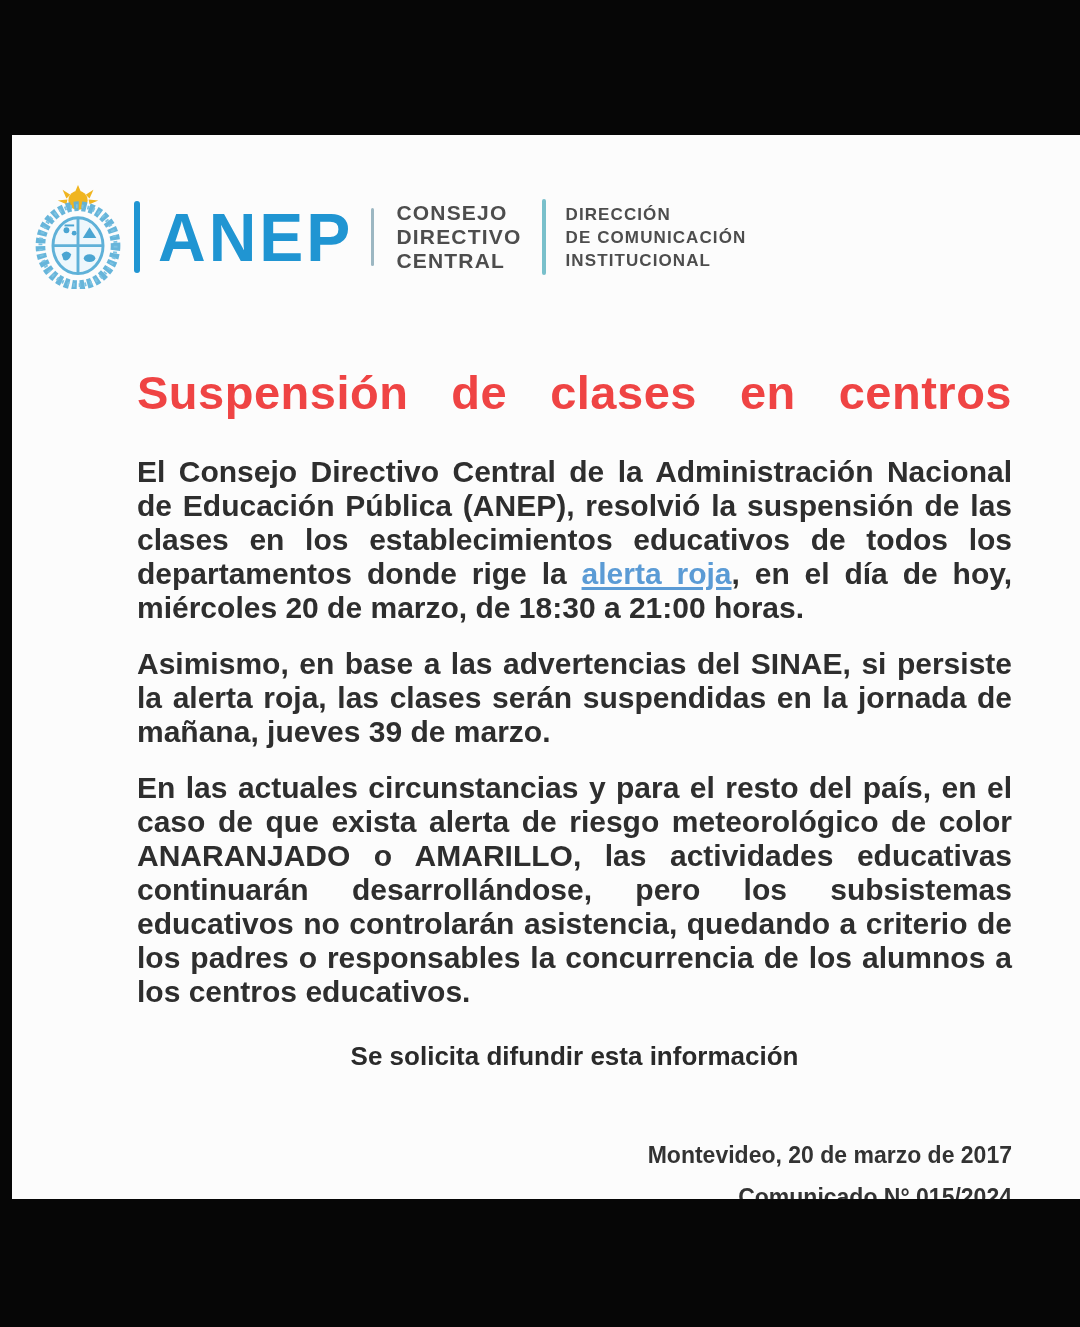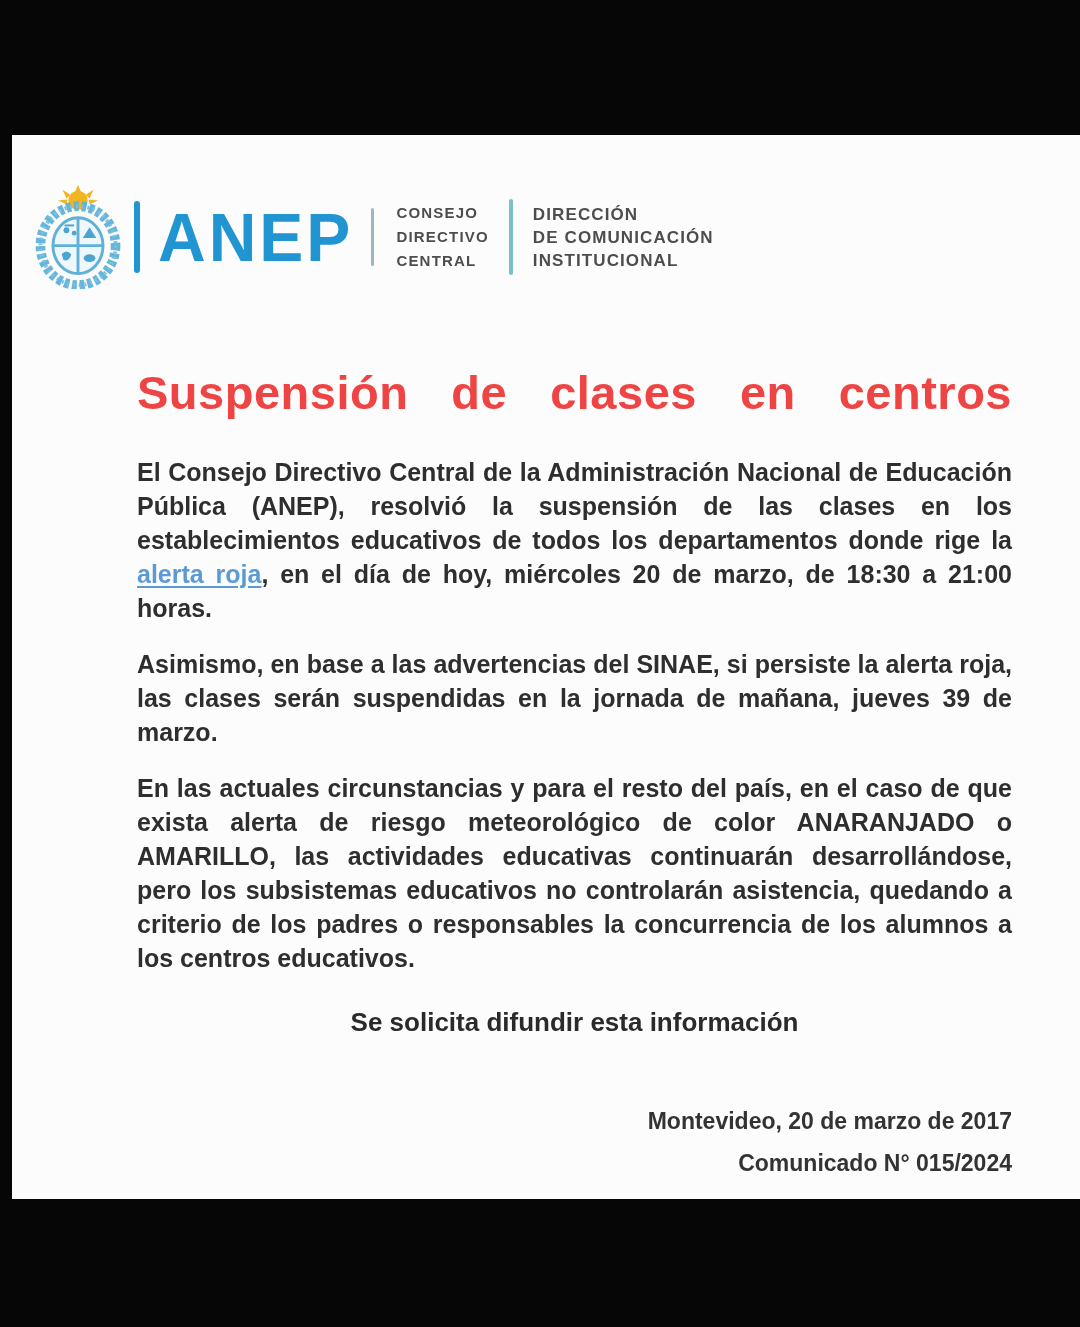--- a/index.html
+++ b/index.html
@@ -28,37 +28,37 @@
   .vbar.blue   { width: 6px; height: 72px; background: #2095d2; margin: 0 18px 0 12px; }
   .vbar.slate  { width: 3px; height: 58px; background: #9cb7c2; margin: 0 22px 0 18px; }
   .vbar.teal   { width: 4px; height: 76px; background: #79c0cb; margin: 0 20px; }
   .anep-word {
     font-size: 66px; font-weight: 700; color: #2095d2;
     letter-spacing: 3px; line-height: 1;
     transform: scaleY(1.05);
   }
   .org-unit { color: #4d4d4d; font-weight: 700; }
   .org-unit .ln { display: block; }
-  .org-unit.first  { font-size: 15px; line-height: 24px; letter-spacing: 1.2px; }
+  .org-unit.first  { font-size: 21px; line-height: 24px; letter-spacing: 1.2px; }
   .org-unit.second { font-size: 17px; line-height: 23px; letter-spacing: 1.1px; }
   
   .content {
     position: absolute; top: 228px; left: 125px;
     width: 875px; color: #2d2d2d;
   }
   h1.doc-title {
     margin: 0 0 32px 0;
     font-size: 47px; line-height: 60px; font-weight: 700;
     color: #ef4444; letter-spacing: 0.5px;
   }
   h1 .t-line1 { display: block; text-align: justify; text-align-last: justify; }
   h1 .t-line2 { display: block; }
   p.doc-par {
     margin: 0 0 22px 0;
-    font-size: 25px; line-height: 34px; font-weight: 700;
+    font-size: 30px; line-height: 34px; font-weight: 700;
     text-align: justify; color: #2e2e2e;
   }
   p.doc-par.last { margin-bottom: 0; }
   a.inline-link {
     color: #5b9bd5; text-decoration: underline; cursor: pointer;
     text-underline-offset: 3px;
   }
   .callout {
     margin-top: 32px;
     text-align: center;

